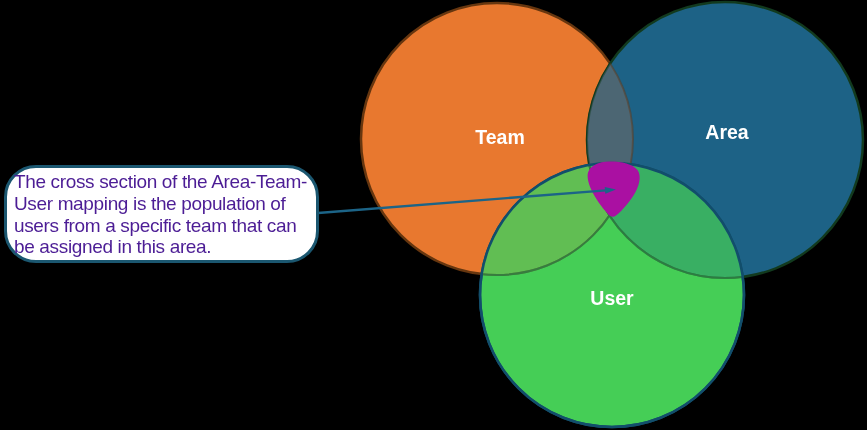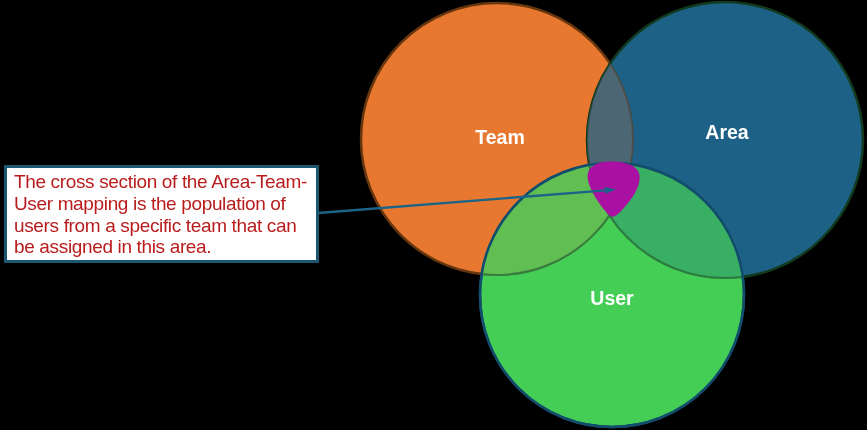--- a/index.html
+++ b/index.html
@@ -72,16 +72,16 @@
              C 588.5 183.5, 586.8 177, 588 172.5 Z" fill="#AA10A2"></path>
 
     <text class="vlabel" x="500" y="144" text-anchor="middle" fill="#FFFFFF">Team</text>
     <text class="vlabel" x="727" y="139" text-anchor="middle" fill="#FFFFFF">Area</text>
     <text class="vlabel" x="612" y="305" text-anchor="middle" fill="#FFFFFF">User</text>
 
     <line x1="318" y1="213" x2="606" y2="190.3" stroke-width="2.3" stroke="#1C6487"></line>
     <polygon points="616,189.5 604.7,187.0 605.3,193.8" fill="#1C6487"></polygon>
   </svg>
 
-  <div class="callout" style="background: rgb(255, 255, 255); border-color: rgb(27, 87, 112); color: #b91c1c;">
+  <div class="callout" style="background: rgb(255, 255, 255); border-color: rgb(27, 87, 112); color: #4c1d95; border-radius: 32px;">
     <span>The cross section of the Area-Team-User mapping is the population of users from a specific team that can be assigned in this area.</span>
   </div>
 </div>
 
 </body></html>

